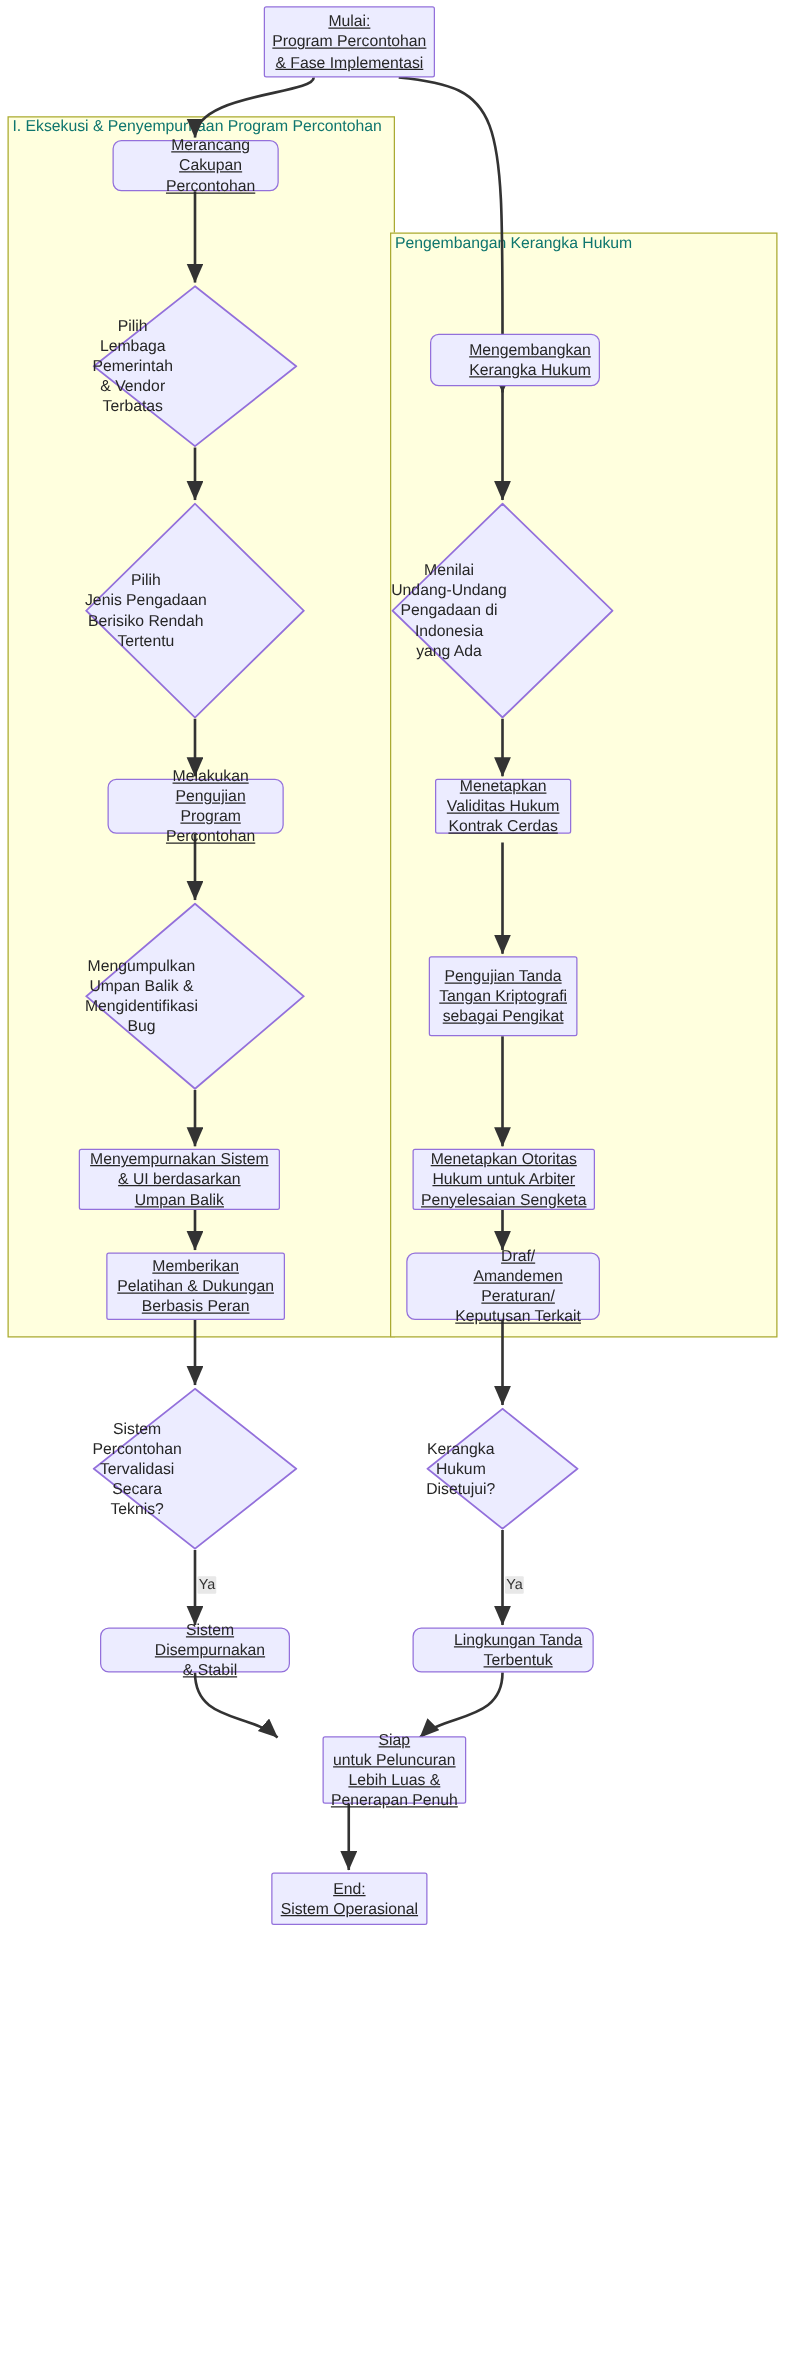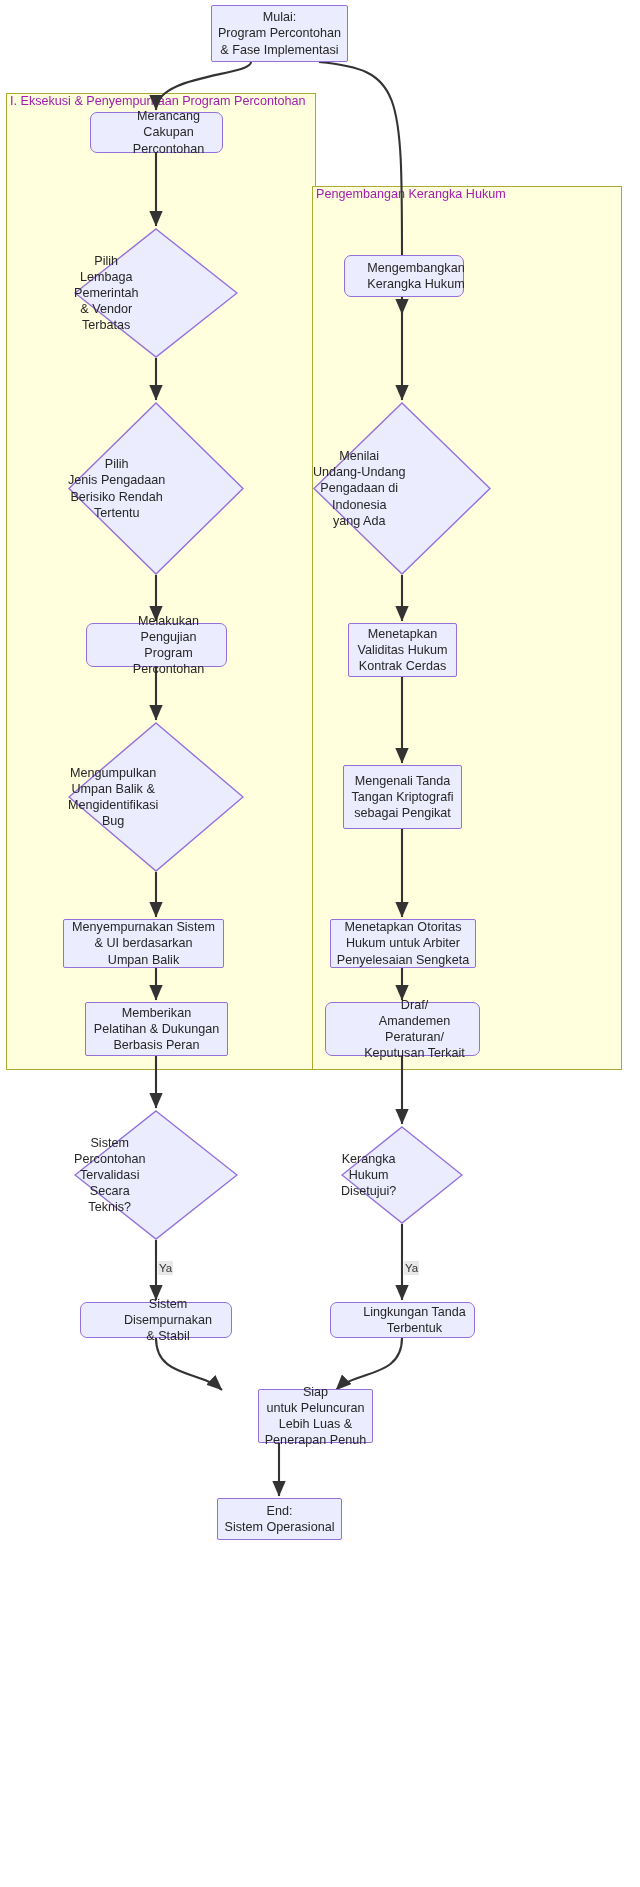--- a/index.html
+++ b/index.html
@@ -25,34 +25,35 @@
   }
   .cluster {
     position: absolute;
     background: #ffffde;
     border: 1px solid #aaaa33;
     box-sizing: border-box;
   }
   .cluster-label {
     position: absolute;
     font-size: 12.6px;
-    color: #a21caf;
+    color: #0f766e;
     white-space: nowrap;
     line-height: 1;
   }
   .node {
     position: absolute;
     box-sizing: border-box;
     display: flex;
     align-items: center;
     justify-content: center;
     text-align: center;
     color: #262626;
     font-size: 12.6px;
     line-height: 1.28;
+    text-decoration: underline;
   }
   .rect {
     background: #ececff;
     border: 1px solid #9370db;
     border-radius: 2px;
   }
   .round {
     background: #ececff;
     border: 1px solid #9370db;
     border-radius: 7px;
@@ -204,44 +205,44 @@
 &amp; UI berdasarkan
 Umpan Balik</span>
   </div>
 
   <div class="node rect" style="left:85px; top:1002px; width:143px; height:54px;">
     <span class="node-text">Memberikan
 Pelatihan &amp; Dukungan
 Berbasis Peran</span>
   </div>
 
-  <div class="node round" style="left:344px; top:255px; width:120px; height:42px;text-align:center;">
+  <div class="node round" style="left:344px; top:267px; width:136px; height:42px;text-align:center;">
     <span class="node-text">Mengembangkan
 Kerangka Hukum</span>
   </div>
 
   <div class="diamond-wrap" style="left:313px; top:402px; width:178px; height:173px;">
     <svg class="diamond-shape" viewBox="0 0 178 173" preserveAspectRatio="none">
       <polygon points="89,1 177,86.5 89,172 1,86.5" fill="#ececff" stroke="#9370db" stroke-width="1.4"></polygon>
     </svg>
     <span class="diamond-text">Menilai
 Undang-Undang
 Pengadaan di
 Indonesia
 yang Ada</span>
   </div>
 
-  <div class="node rect" style="left:348px; top:623px; width:109px; height:54px;">
+  <div class="node rect" style="left:348px; top:623px; width:109px; height:44px;">
     <span class="node-text">Menetapkan
 Validitas Hukum
 Kontrak Cerdas</span>
   </div>
 
   <div class="node rect" style="left:343px; top:765px; width:119px; height:64px;">
-    <span class="node-text">Mengenali Tanda
+    <span class="node-text">Pengujian Tanda
 Tangan Kriptografi
 sebagai Pengikat</span>
   </div>
 
   <div class="node round" style="left:325px; top:1002px; width:155px; height:54px;">
     <span class="node-text">Draf/
 Amandemen Peraturan/
 Keputusan Terkait</span>
   </div>
 

